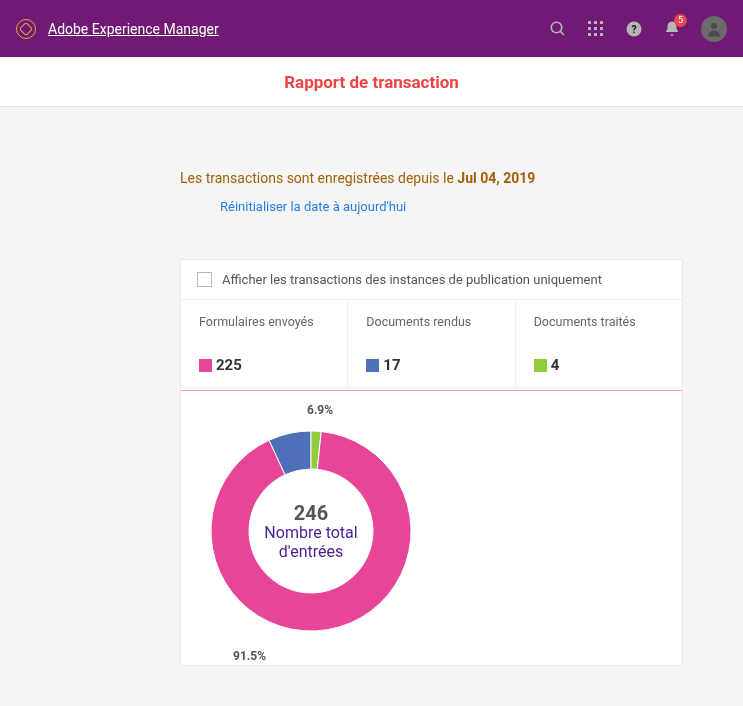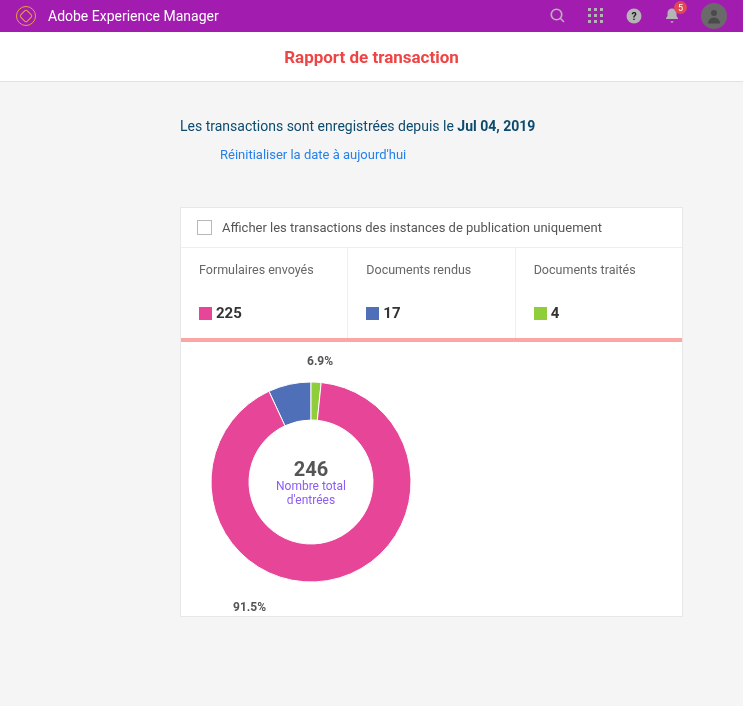--- a/index.html
+++ b/index.html
@@ -4,26 +4,27 @@
   <style>
     * { margin: 0; padding: 0; box-sizing: border-box; }
     body {
       font-family: -apple-system, BlinkMacSystemFont, "Segoe UI", Roboto, Helvetica, Arial, sans-serif;
       background: #f5f5f5;
       width: 743px;
       height: 706px;
       overflow: hidden;
     }
     .topbar {
-      background: #a21caf;
-      height: 32px;
+      background: #701a75;
+      height: 57px;
       display: flex;
       align-items: center;
       padding: 0 16px;
       color: #fff;
+      text-decoration: underline;
     }
     .logo-icon {
       width: 20px;
       height: 20px;
       border: 1.5px solid #e8a33d;
       border-radius: 50%;
       display: flex;
       align-items: center;
       justify-content: center;
       margin-right: 12px;
@@ -92,22 +93,23 @@
     .page-title {
       font-size: 17px;
       font-weight: 700;
       color: #ef4444;
     }
     .content {
       padding: 36px 60px 20px 180px;
     }
     .intro {
       font-size: 14px;
-      color: #0c4a6e;
+      color: #a16207;
       margin-bottom: 10px;
+      margin-top: 27px;
     }
     .intro .date { font-weight: 700; }
     .reset-link {
       color: #2680eb;
       font-size: 13px;
       cursor: pointer;
       margin-left: 40px;
       display: inline-block;
     }
     .card {
@@ -129,21 +131,21 @@
       background: #fff;
       cursor: pointer;
     }
     .filter-label {
       font-size: 13px;
       color: #555;
     }
     .stats-row {
       display: flex;
       border-top: 1px solid #eee;
-      border-bottom: 4px solid #fca5a5;
+      border-bottom: 1px solid #fca5a5;
     }
     .stat {
       flex: 1;
       padding: 14px 16px 16px 18px;
       border-right: 1px solid #eee;
     }
     .stat:last-child { border-right: none; }
     .stat-title {
       font-size: 12.5px;
       color: #666;
@@ -183,22 +185,22 @@
       left: 50%;
       transform: translate(-50%, -50%);
       text-align: center;
     }
     .donut-total {
       font-size: 20px;
       font-weight: 700;
       color: #555;
     }
     .donut-sub {
-      font-size: 12px;
-      color: #8b5cf6;
+      font-size: 16px;
+      color: #4c1d95;
       margin-top: -2px;
     }
     .pct-label {
       position: absolute;
       font-size: 12px;
       font-weight: 700;
       color: #555;
     }
   </style>
 </head>

